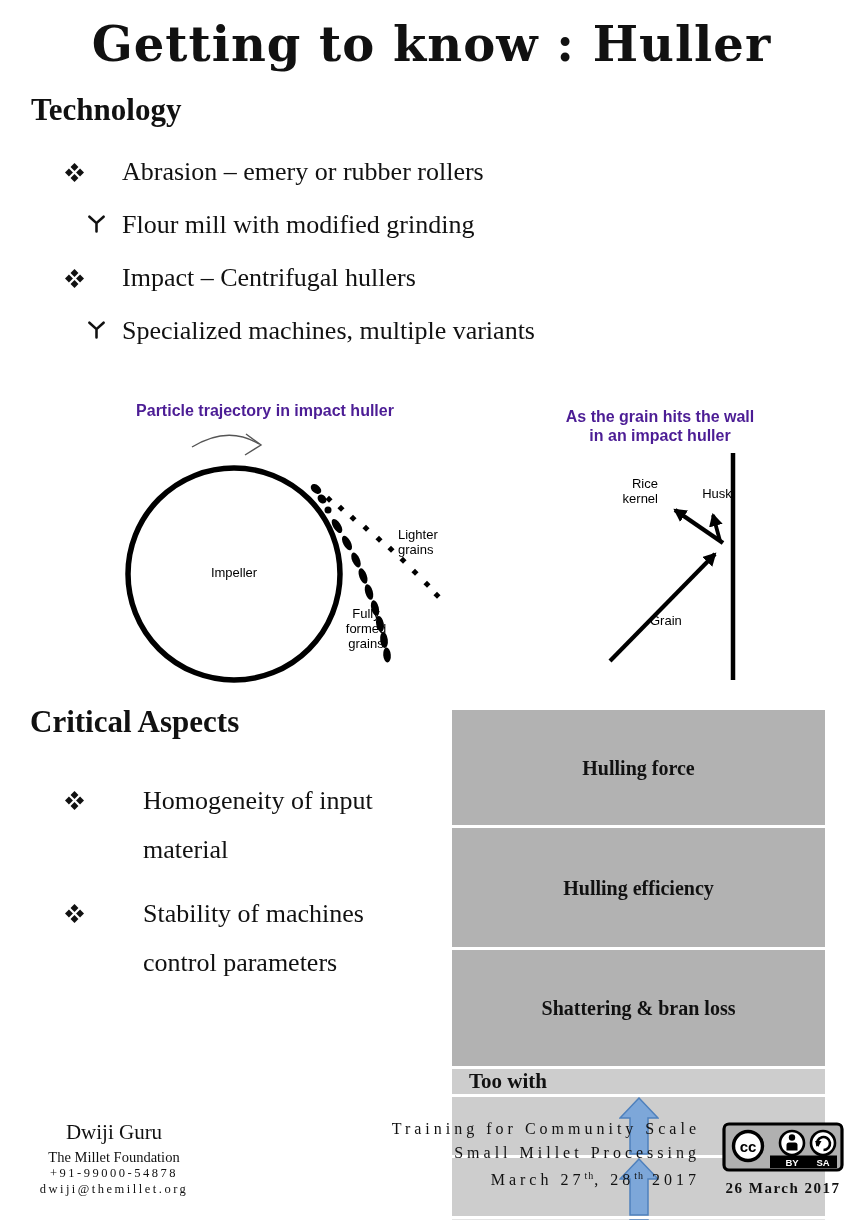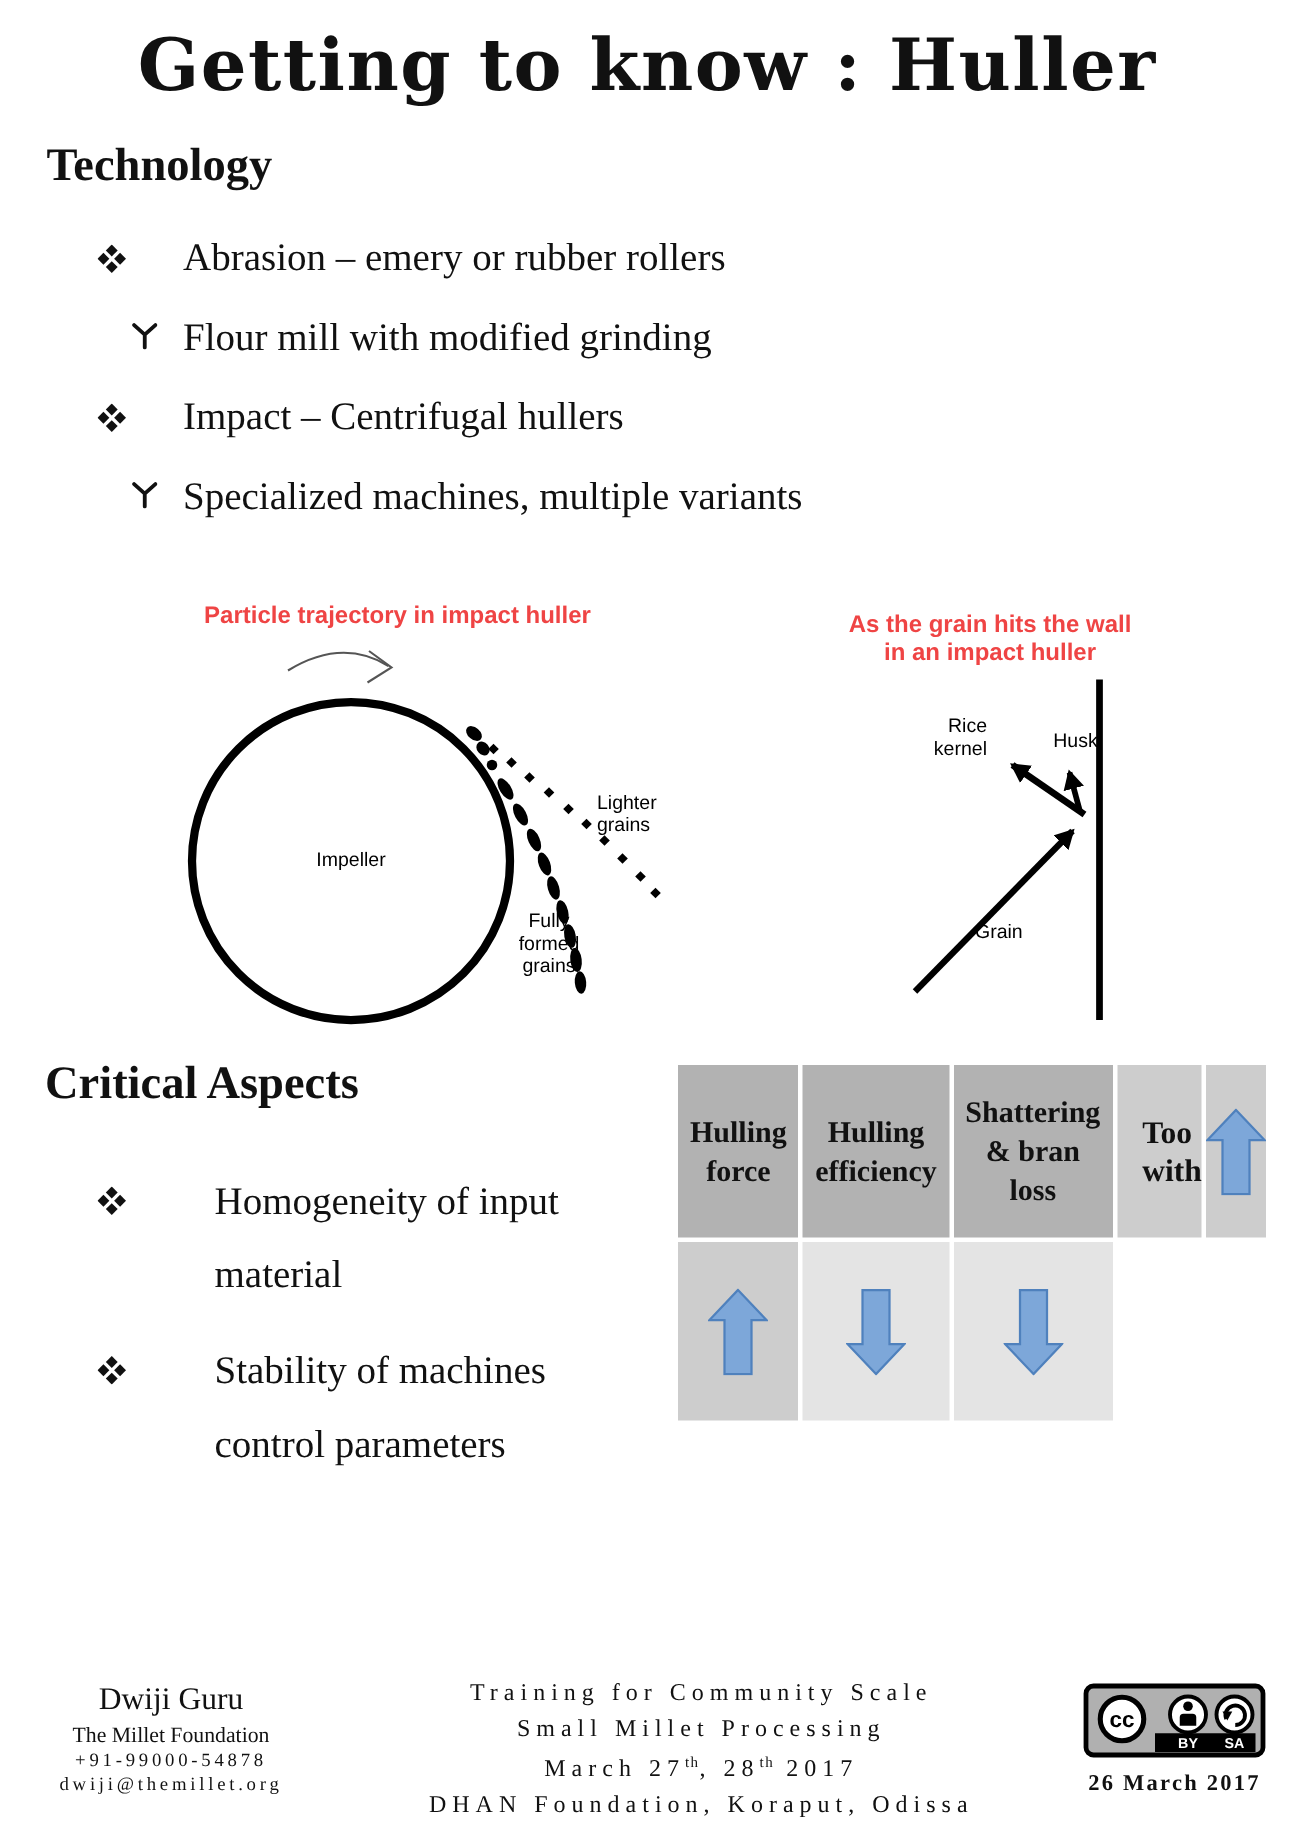--- a/index.html
+++ b/index.html
@@ -26,48 +26,48 @@
   .critical-list .bullet-icon{margin:15px 38px 0 0;}
   .critical-list .b-text{max-width:300px;margin-left:21px;}
   .bullet-icon{flex:0 0 auto;}
 
   
   .diagram{position:absolute;font-family:"Liberation Sans", sans-serif;}
   .diag-left{left:100px;top:393px;width:360px;height:300px;}
   .diag-right{left:500px;top:393px;width:363px;height:300px;}
   .diagram svg.scene{position:absolute;left:0;top:0;}
   .diag-title{position:absolute;font-weight:bold;font-size:16px;line-height:19px;
-    text-align:center;white-space:pre-line;color:#ef4444;}
+    text-align:center;white-space:pre-line;color:#4c1d95;}
   .dl-title{left:0;top:8px;width:330px;}
   .dr-title{left:10px;top:14px;width:300px;}
   .diag-label{position:absolute;font-size:13px;line-height:15px;color:#000;white-space:pre-line;}
   .lbl-impeller{left:84px;top:172px;width:100px;text-align:center;}
   .lbl-lighter{left:298px;top:134px;width:46px;text-align:left;}
   .lbl-fully{left:243px;top:213px;width:46px;text-align:center;}
   .lbl-rice{left:98px;top:83px;width:60px;text-align:right;}
   .lbl-husk{left:196px;top:93px;width:42px;text-align:center;}
   .lbl-grain{left:150px;top:220px;width:60px;text-align:left;}
 
   
   .hul-table{position:absolute;left:452px;top:710px;width:373px;height:260px;
-    display:grid;grid-template-columns:1fr 1fr 1fr 1fr 1fr;grid-template-rows:115px 119px 116px;gap:3px;}
+    display:grid;grid-template-columns:1fr;grid-template-rows:115px 119px 116px;gap:3px;}
   .cell{display:flex;align-items:center;justify-content:center;text-align:center;}
   .cell.header{background:#b2b2b2;font-weight:bold;font-size:20px;line-height:26px;padding:0 8px;}
   .cell.r1{background:#cdcdcd;}
   .cell.r2{background:#e4e4e4;}
   .cell.rowlabel{justify-content:flex-start;text-align:left;padding-left:17px;
     font-weight:bold;font-size:21px;}
   .block-arrow polygon{stroke:#4f81bd;stroke-width:1.5;}
 
   
   .footer-contact{position:absolute;left:18px;top:1122px;width:192px;text-align:center;}
   .fc-name{font-size:21px;line-height:20px;margin-bottom:7px;}
   .fc-org{font-size:14.5px;line-height:16px;}
   .fc-phone,.fc-email{font-size:12.5px;line-height:16px;letter-spacing:2.5px;}
-  .footer-event{position:absolute;left:235px;top:1117px;width:465px;text-align:center;
+  .footer-event{position:absolute;left:235px;top:1117px;width:465px;text-align:right;
     font-size:16px;letter-spacing:4px;line-height:23.5px;}
   .footer-event sup{font-size:10px;letter-spacing:1px;}
   .footer-license{position:absolute;left:712px;top:1122px;width:142px;text-align:center;}
   .fl-date{font-size:15px;font-weight:bold;letter-spacing:1.5px;margin-top:1px;}
 </style>
 </head>
 <body>
 
 <div class="page">
 
@@ -227,21 +227,20 @@
     <div class="fc-name">Dwiji Guru</div>
     <div class="fc-org">The Millet Foundation</div>
     <div class="fc-phone">+91-99000-54878</div>
     <div class="fc-email">dwiji@themillet.org</div>
   </div>
 
   <div class="footer-event">
     <div>Training for Community Scale</div>
     <div>Small Millet Processing</div>
     <div><span>March 27</span><sup>th</sup><span>, 28</span><sup>th</sup><span> 2017</span></div>
-    <div>DHAN Foundation, Koraput, Odissa</div>
   </div>
 
   <div class="footer-license">
     <svg width="122" height="53" viewBox="0 0 122 53">
       <rect x="2" y="2" width="118" height="46" rx="5" fill="#b0b0b0" stroke="#000" stroke-width="3.2"></rect>
       <rect x="48" y="33.5" width="67" height="12.5" fill="#000"></rect>
       <circle cx="26" cy="24" r="14.5" fill="#fff" stroke="#000" stroke-width="3.4"></circle>
       <text x="26" y="29.5" text-anchor="middle" font-family="Liberation Sans, sans-serif" font-size="15" font-weight="bold" fill="#000">cc</text>
       <g>
         <circle cx="70" cy="21" r="12" fill="#fff" stroke="#000" stroke-width="2.6"></circle>

